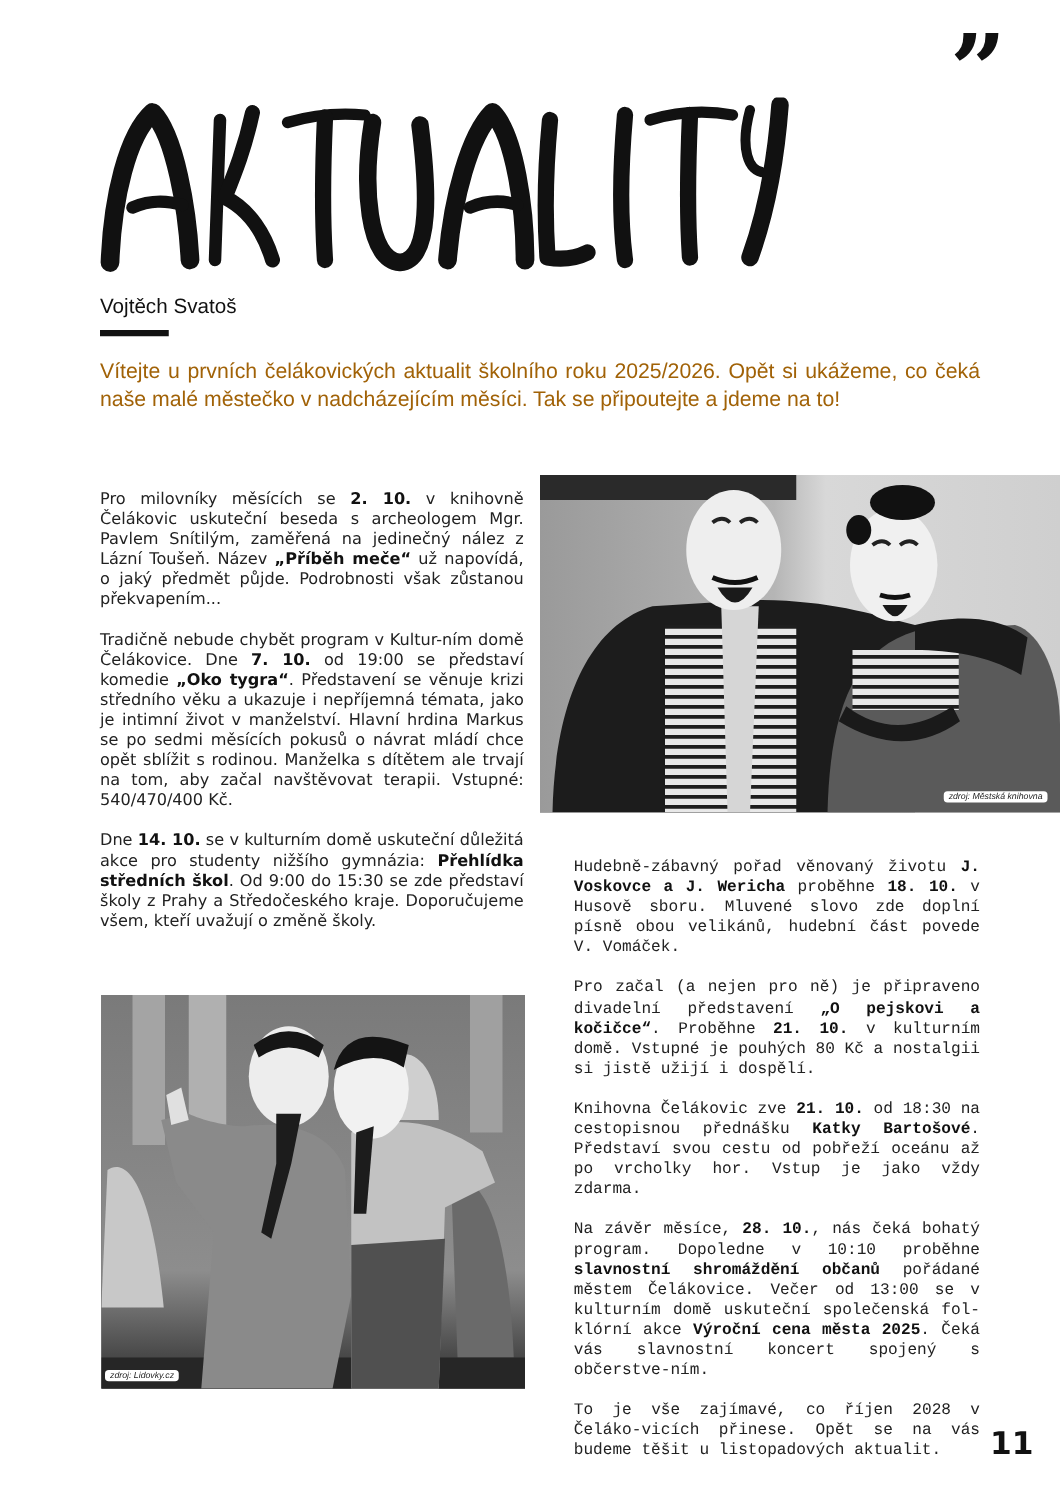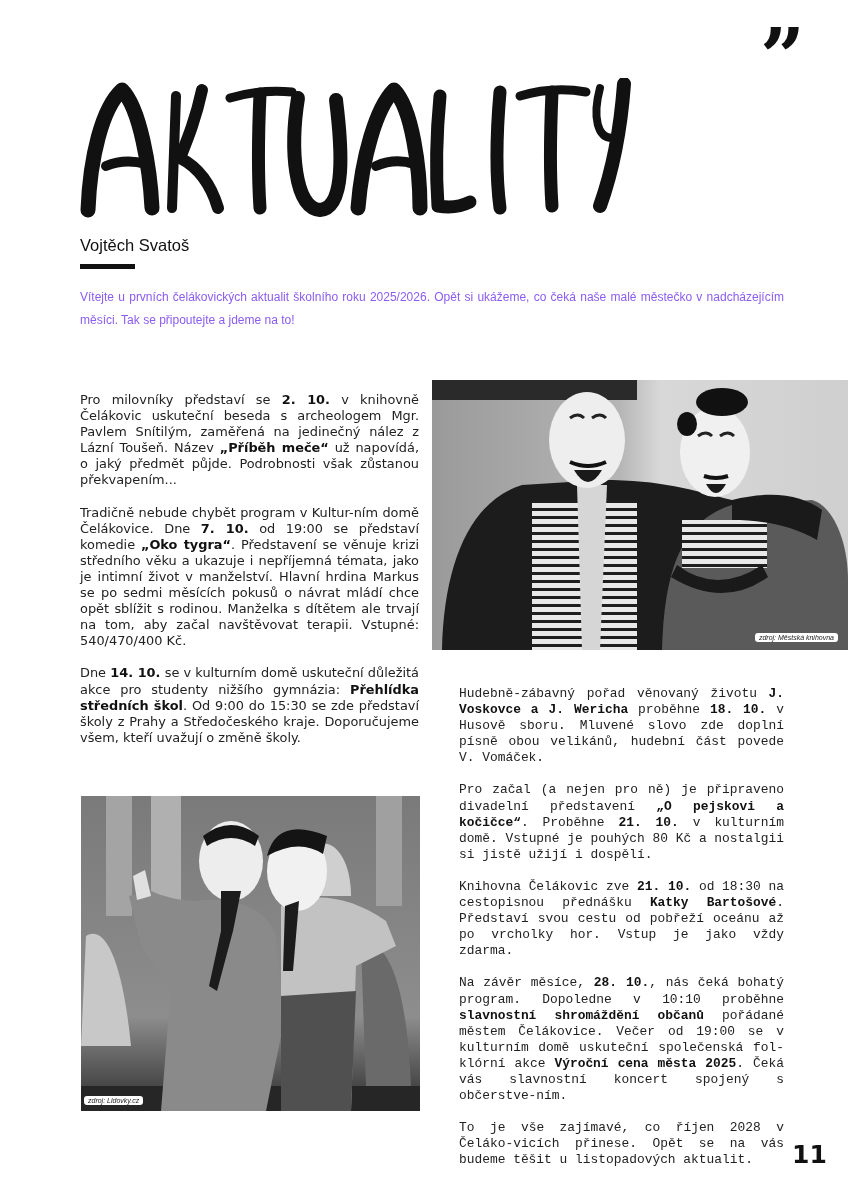--- a/index.html
+++ b/index.html
@@ -18,22 +18,22 @@
     .title svg { width: 100%; height: 100%; }
     .author {
       position: absolute; left: 80px; top: 236px;
       font-family: "Liberation Sans", sans-serif; font-size: 16.5px; color: #111;
     }
     .author-rule {
       position: absolute; left: 80px; top: 264px; width: 55px; height: 5px; background: #111;
     }
     .lead {
       position: absolute; left: 80px; top: 286px; width: 704px;
-      font-family: "Liberation Sans", sans-serif; font-size: 12px; line-height: 22.6px;
-      text-align: justify; color: #8b5cf6;
+      font-family: "Liberation Sans", sans-serif; font-size: 17px; line-height: 22.6px;
+      text-align: justify; color: #a16207;
     }
     .col {
       position: absolute; font-size: 12.9px; line-height: 16.1px; text-align: justify; color: #222;
     }
     .col p { margin: 0 0 16px 0; }
     .col b { font-weight: bold; color: #111; }
     .col-left { left: 80px; top: 392px; width: 339px; }
     .col-right { left: 459px; top: 686px; width: 325px; font-family: Liberation Mono, monospace; }
     .photo {
       position: absolute; overflow: hidden; background: #555;
@@ -88,21 +88,21 @@
     </g>
   </svg>
 </div>
 
 <div class="author">Vojtěch Svatoš</div>
 <div class="author-rule"></div>
 
 <div class="lead">Vítejte u prvních čelákovických aktualit školního roku 2025/2026. Opět si ukážeme, co čeká naše malé městečko v nadcházejícím měsíci. Tak se připoutejte a jdeme na to!</div>
 
 <div class="col col-left">
-    <p><span>Pro milovníky představí se </span><b>2. 10.</b><span> v knihovně Čelákovic uskuteční beseda s archeologem Mgr. Pavlem Snítilým, zaměřená na jedinečný nález z Lázní Toušeň. Název </span><b>„Příběh meče“</b><span> už napovídá, o jaký předmět půjde. Podrobnosti však zůstanou překvapením...</span></p>
+    <p><span>Pro milovníky měsících se </span><b>2. 10.</b><span> v knihovně Čelákovic uskuteční beseda s archeologem Mgr. Pavlem Snítilým, zaměřená na jedinečný nález z Lázní Toušeň. Název </span><b>„Příběh meče“</b><span> už napovídá, o jaký předmět půjde. Podrobnosti však zůstanou překvapením...</span></p>
     <p><span>Tradičně nebude chybět program v Kultur-ním domě Čelákovice. Dne </span><b>7. 10.</b><span> od 19:00 se představí komedie </span><b>„Oko tygra“</b><span>. Představení se věnuje krizi středního věku a ukazuje i nepříjemná témata, jako je intimní život v manželství. Hlavní hrdina Markus se po sedmi měsících pokusů o návrat mládí chce opět sblížit s rodinou. Manželka s dítětem ale trvají na tom, aby začal navštěvovat terapii. Vstupné: 540/470/400 Kč.</span></p>
     <p><span>Dne </span><b>14. 10.</b><span> se v kulturním domě uskuteční důležitá akce pro studenty nižšího gymnázia: </span><b>Přehlídka středních škol</b><span>. Od 9:00 do 15:30 se zde představí školy z Prahy a Středočeského kraje. Doporučujeme všem, kteří uvažují o změně školy.</span></p>
   </div>
 
 <div class="photo photo-top">
   <svg viewBox="0 0 416 270" preserveAspectRatio="none">
     <defs>
       <linearGradient id="bgTop" x1="0" y1="0" x2="1" y2="0">
         <stop offset="0" stop-color="#9a9a9a"></stop>
         <stop offset="0.45" stop-color="#b5b5b5"></stop>
@@ -174,17 +174,17 @@
     <path d="M186 60 q10 -40 60 -20 l-4 18 q-24 -16 -56 2 z" fill="#141414"></path>
     <path d="M204 110 l14 -5 l-6 70 l-10 0 z" fill="#1c1c1c"></path>
   </svg>
   <div class="credit credit-bottom">zdroj: Lidovky.cz</div>
 </div>
 
 <div class="col col-right">
     <p><span>Hudebně-zábavný pořad věnovaný životu </span><b>J. Voskovce a J. Wericha</b><span> proběhne </span><b>18. 10.</b><span> v Husově sboru. Mluvené slovo zde doplní písně obou velikánů, hudební část povede V. Vomáček.</span></p>
     <p><span>Pro začal (a nejen pro ně) je připraveno divadelní představení </span><b>„O pejskovi a kočičce“</b><span>. Proběhne </span><b>21. 10.</b><span> v kulturním domě. Vstupné je pouhých 80 Kč a nostalgii si jistě užijí i dospělí.</span></p>
     <p><span>Knihovna Čelákovic zve </span><b>21. 10.</b><span> od 18:30 na cestopisnou přednášku </span><b>Katky Bartošové</b><span>. Představí svou cestu od pobřeží oceánu až po vrcholky hor. Vstup je jako vždy zdarma.</span></p>
-    <p><span>Na závěr měsíce, </span><b>28. 10.</b><span>, nás čeká bohatý program. Dopoledne v 10:10 proběhne </span><b>slavnostní shromáždění občanů</b><span> pořádané městem Čelákovice. Večer od 19:00 se v kulturním domě uskuteční společenská fol-klórní akce </span><b>Výroční cena města 2025</b><span>. Čeká vás slavnostní koncert spojený s občerstve-ním.</span></p>
+    <p><span>Na závěr měsíce, </span><b>28. 10.</b><span>, nás čeká bohatý program. Dopoledne v 10:10 proběhne </span><b>slavnostní shromáždění občanů</b><span> pořádané městem Čelákovice. Večer od 13:00 se v kulturním domě uskuteční společenská fol-klórní akce </span><b>Výroční cena města 2025</b><span>. Čeká vás slavnostní koncert spojený s občerstve-ním.</span></p>
     <p><span>To je vše zajímavé, co říjen 2028 v Čeláko-vicích přinese. Opět se na vás budeme těšit u listopadových aktualit.</span></p>
   </div>
 
 <div class="page-number">11</div>
 
 </body></html>

